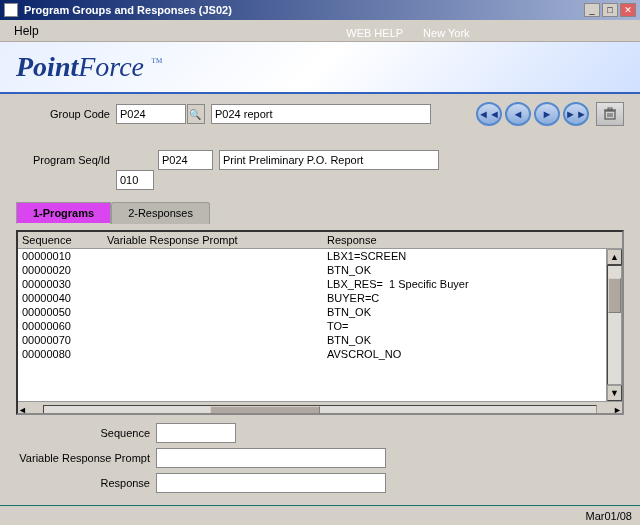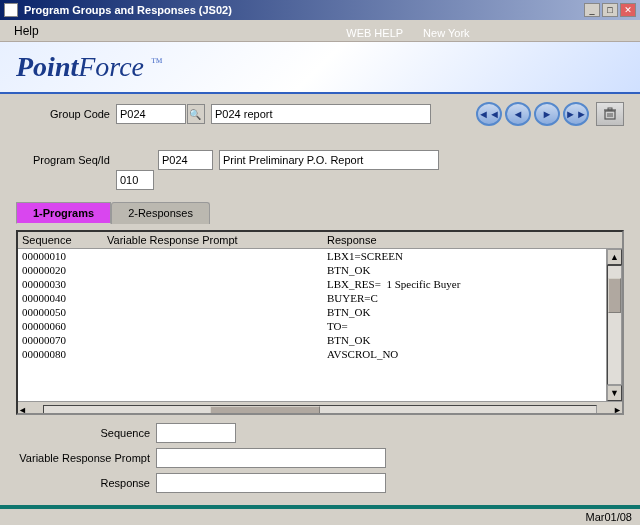--- a/index.html
+++ b/index.html
@@ -209,21 +209,20 @@
       position: sticky;
       top: 0;
     }
     .col-seq { width: 85px; }
     .col-vrp { width: 220px; }
     .col-resp { flex: 1; }
 
     .table-body {
       overflow-y: auto;
       height: 152px;
-      font-family: Liberation Serif, serif;
     }
     .table-row {
       display: flex;
       padding: 1px 4px;
       font-size: 11px;
       border-bottom: none;
     }
     .table-row .col-seq { color: #000; }
     .table-row .col-resp { color: #000; }
 
@@ -328,21 +327,21 @@
     }
 
     
     .status-bar {
       position: absolute;
       bottom: 0;
       left: 0;
       right: 0;
       height: 20px;
       background: #d4d0c8;
-      border-top: 4px solid #0f766e;
+      border-top: 1px solid #0f766e;
       display: flex;
       align-items: center;
       justify-content: flex-end;
       padding: 0 8px;
       font-size: 11px;
     }
   </style>
 </head>
 <body>
 

